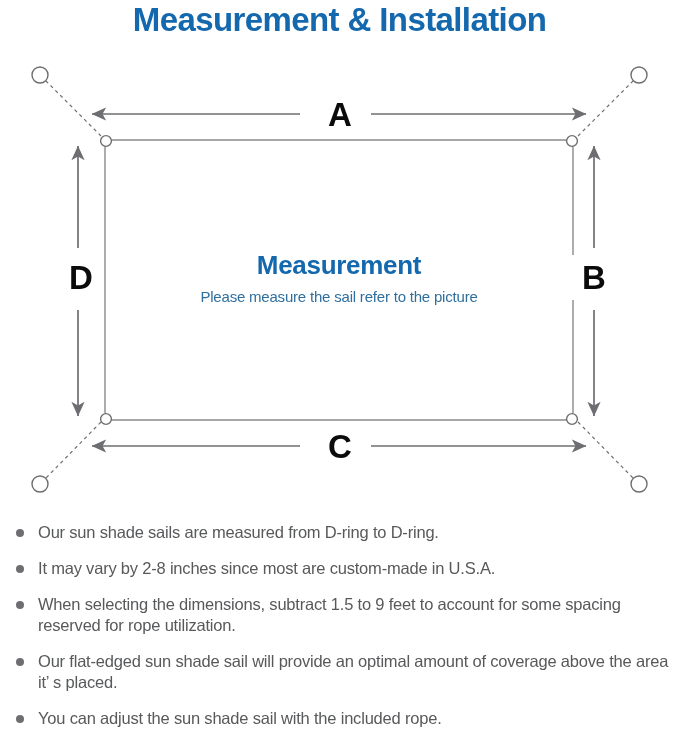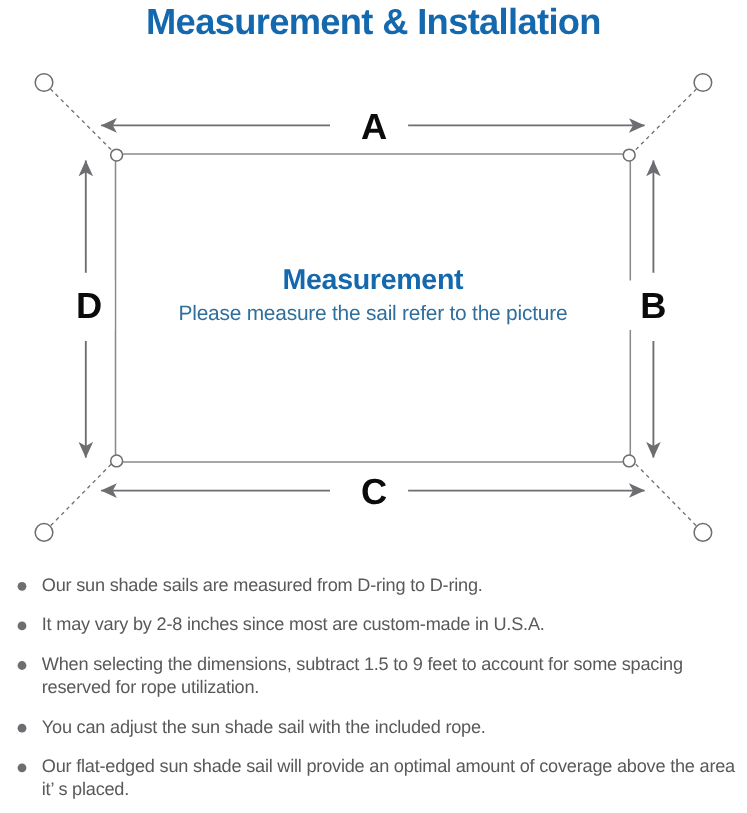--- a/index.html
+++ b/index.html
@@ -38,31 +38,31 @@
     line-height:1;
     background:#ffffff;
     text-align:center;
   }
   .lbl-a{left:309px;top:51px;width:50px;font-size:33px;padding:3px 6px;}
   .lbl-c{left:309px;top:383px;width:50px;font-size:33px;padding:3px 6px;}
   .lbl-d{left:58px;top:211px;width:42px;font-size:33px;padding:6px 2px;}
   .lbl-b{left:571px;top:211px;width:42px;font-size:33px;padding:6px 2px;}
 
   .center-block{
-    position:absolute;left:105px;top:195px;width:468px;
+    position:absolute;left:105px;top:206px;width:468px;
     text-align:center;
   }
   .center-title{
     font-family:"Liberation Sans",sans-serif;
     font-size:26px;font-weight:bold;color:#1468ad;
     letter-spacing:-0.3px;line-height:30px;
   }
   .center-sub{
     font-family:"Liberation Sans",sans-serif;
-    font-size:19px;color:#2f6f9e;
+    font-size:15px;color:#2f6f9e;
     letter-spacing:-0.2px;line-height:22px;margin-top:6px;
   }
 
   
   .notes{
     position:absolute;left:12px;top:522px;width:660px;
   }
   .note{
     position:relative;
     padding-left:26px;
@@ -156,21 +156,21 @@
     <div class="note">
       <span class="dot"></span>
       <span>It may vary by 2-8 inches since most are custom-made in U.S.A.</span>
     </div>
     <div class="note">
       <span class="dot"></span>
       <span>When selecting the dimensions, subtract 1.5 to 9 feet to account for some spacing reserved for rope utilization.</span>
     </div>
     <div class="note">
       <span class="dot"></span>
-      <span>You can adjust the sun shade sail with the included rope.</span>
+      <span>Our flat-edged sun shade sail will provide an optimal amount of coverage above the area it’ s placed.</span>
     </div>
     <div class="note">
       <span class="dot"></span>
-      <span>Our flat-edged sun shade sail will provide an optimal amount of coverage above the area it’ s placed.</span>
+      <span>You can adjust the sun shade sail with the included rope.</span>
     </div>
   </div>
 
 </div>
 
 </body></html>

